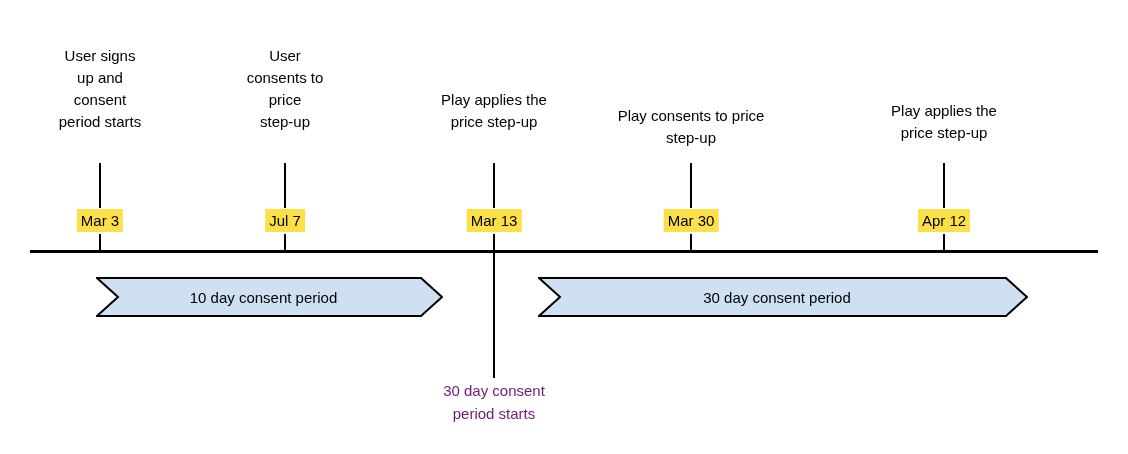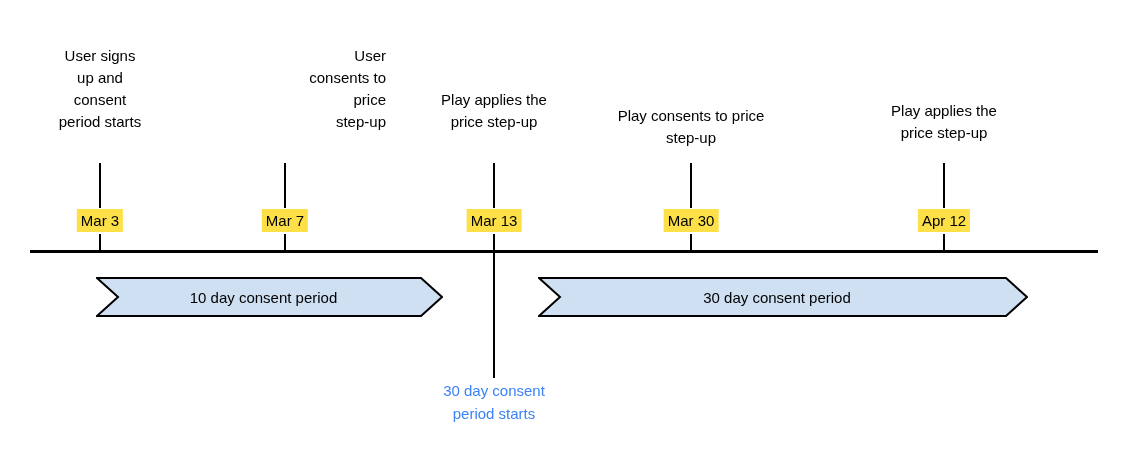--- a/index.html
+++ b/index.html
@@ -81,21 +81,21 @@
     height: 125px;
     background: #000000;
   }
   .drop-note {
     position: absolute;
     top: 379px;
     transform: translateX(-50%);
     text-align: center;
     font-size: 15px;
     line-height: 23px;
-    color: #3b82f6;
+    color: #701a75;
     white-space: pre-line;
   }
 
   
   .period-bar {
     position: absolute;
     top: 277px;
     height: 40px;
   }
   .period-bar svg {
@@ -128,26 +128,26 @@
       <div class="event" style="left: 100px;">
         <div class="event-caption" style="top: 45px; width: 180px; left: 0px;">User signs
 up and
 consent
 period starts</div>
         <div class="tick-upper"></div>
         <div class="date-chip">Mar 3</div>
         <div class="tick-lower"></div>
       </div>
       <div class="event" style="left: 285px;">
-        <div class="event-caption" style="top: 45px; width: 180px; left: 11px; text-align: right;">User
+        <div class="event-caption" style="top: 45px; width: 180px; left: 0px;">User
 consents to
 price
 step-up</div>
         <div class="tick-upper"></div>
-        <div class="date-chip">Mar 7</div>
+        <div class="date-chip">Jul 7</div>
         <div class="tick-lower"></div>
       </div>
       <div class="event" style="left: 494px;">
         <div class="event-caption" style="top: 89px; width: 220px; left: 0px;">Play applies the
 price step-up</div>
         <div class="tick-upper"></div>
         <div class="date-chip">Mar 13</div>
         <div class="tick-lower"></div>
         <div class="drop-line"></div>
         <div class="drop-note" style="width: 220px;">30 day consent

